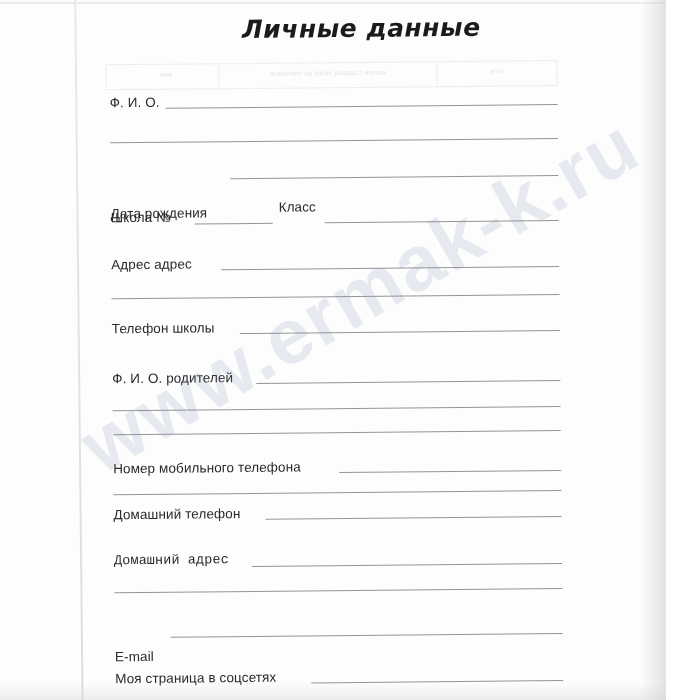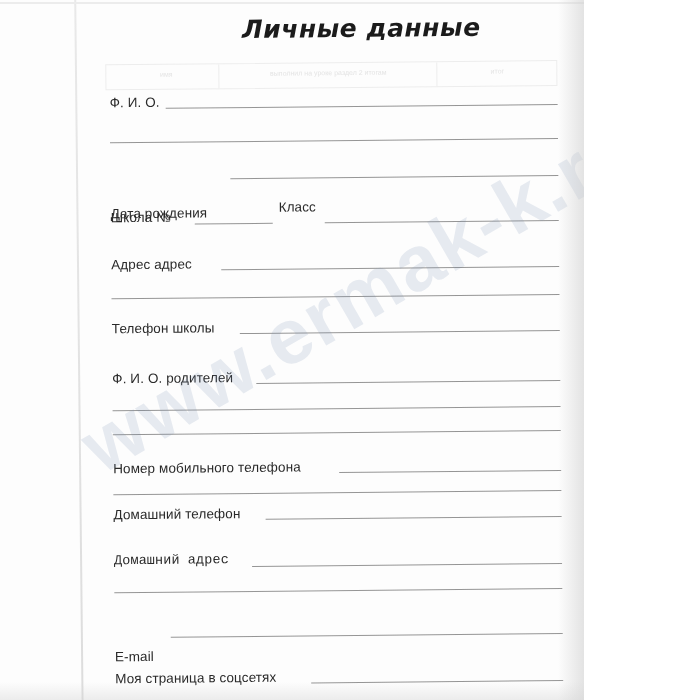--- a/index.html
+++ b/index.html
@@ -9,21 +9,21 @@
   }
   body {
     width: 700px;
     height: 700px;
     overflow: hidden;
     font-family: "Liberation Sans", sans-serif;
   }
 
   #page {
     position: relative;
-    width: 584px;
+    width: 666px;
     height: 700px;
     background: #ffffff;
     overflow: hidden;
   }
 
   
   .paper {
     position: absolute;
     left: -40px;
     top: -30px;

